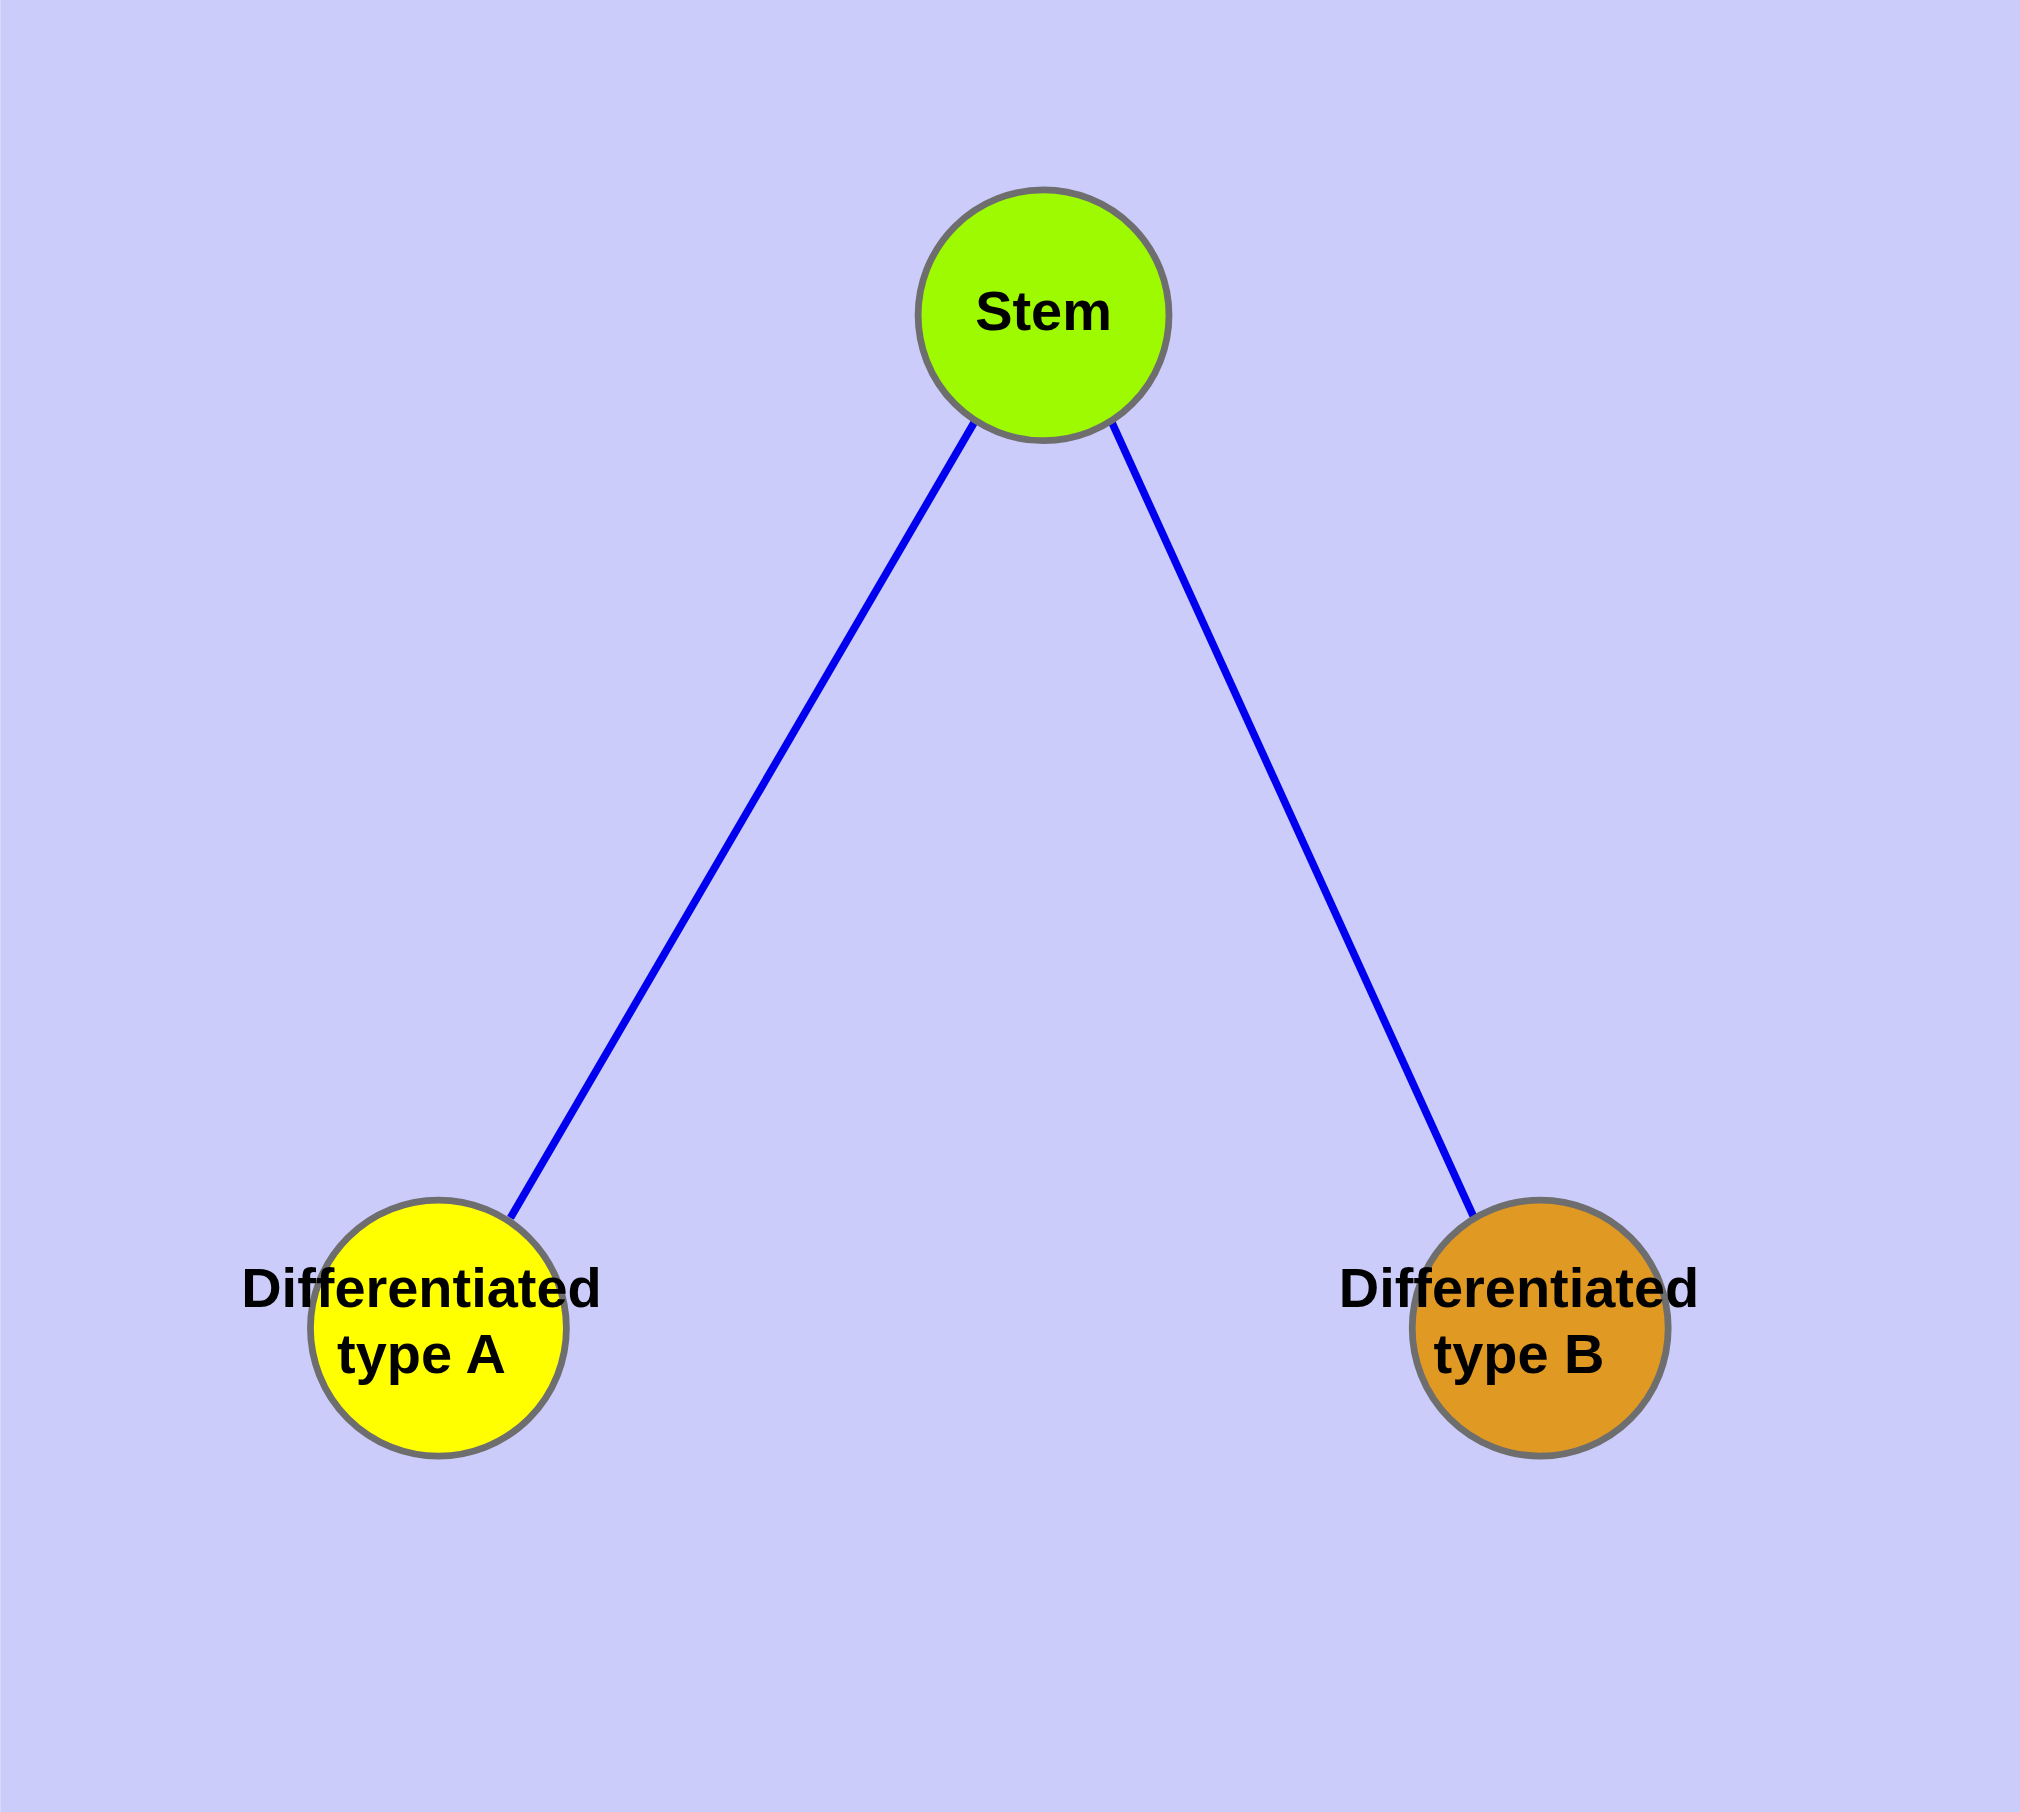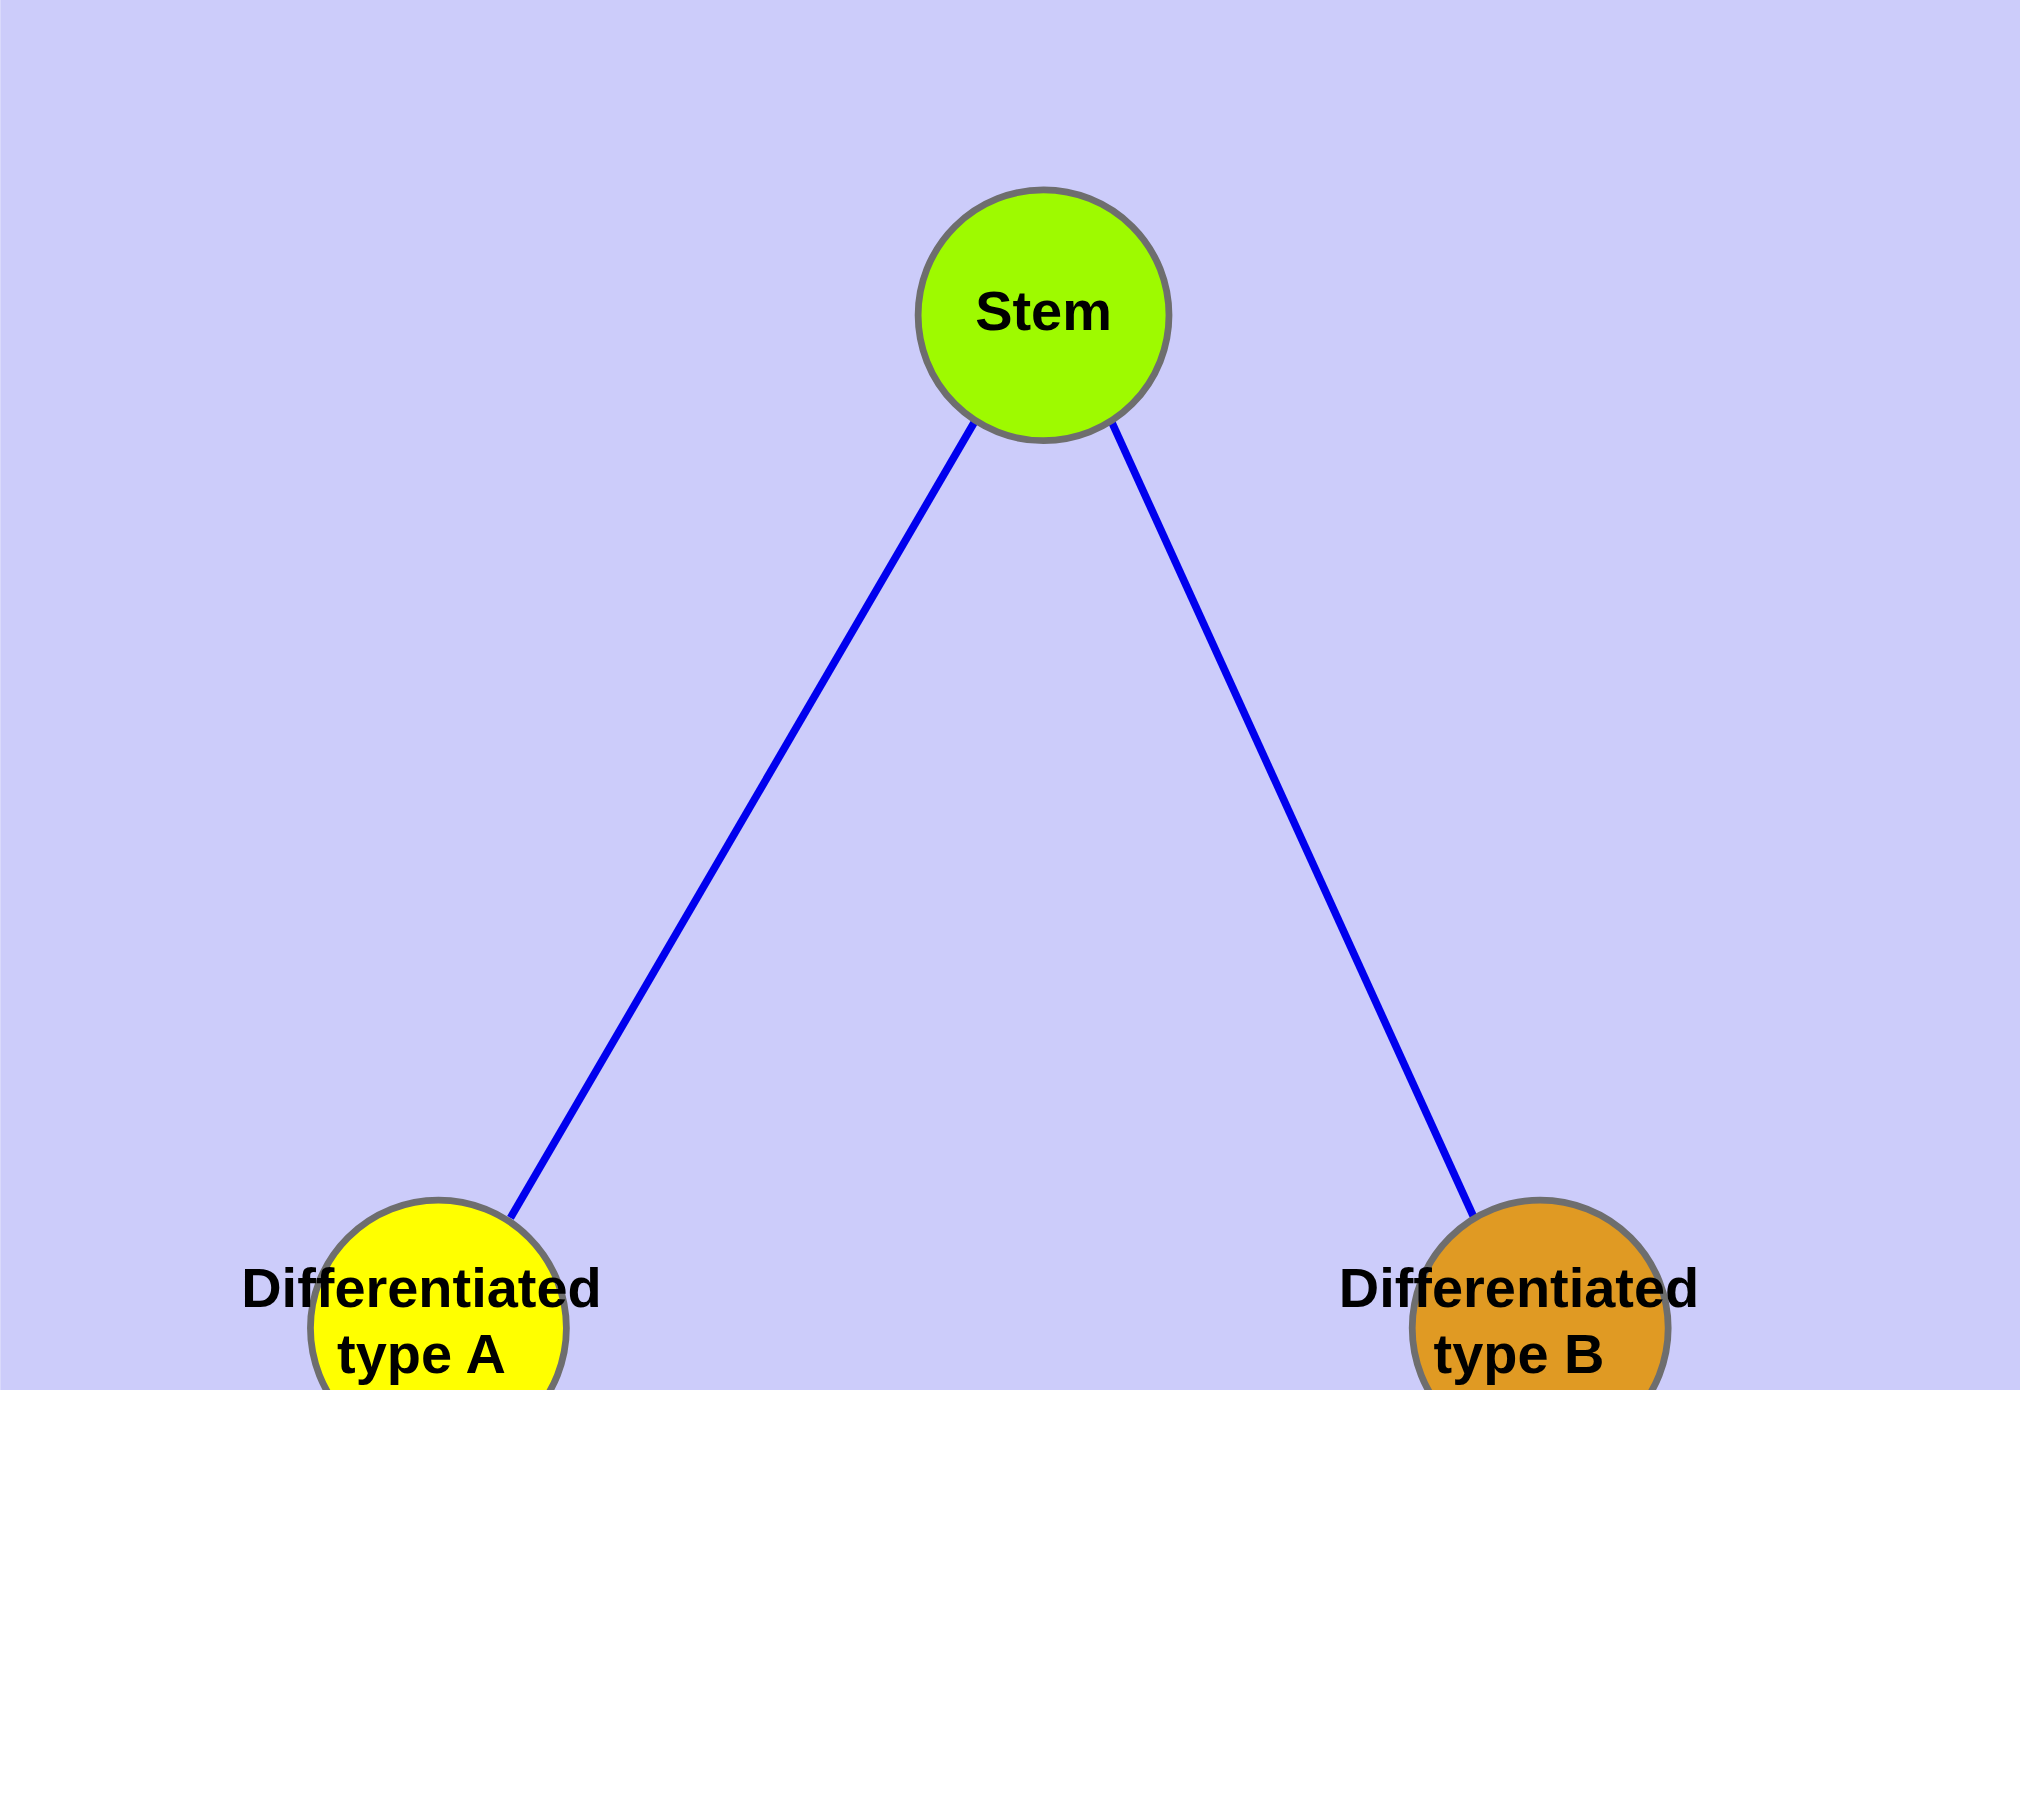--- a/index.html
+++ b/index.html
@@ -31,21 +31,21 @@
     font-weight: bold;
     fill: #000000;
     dominant-baseline: middle;
     text-anchor: middle;
     white-space: pre;
   }
 </style>
 </head>
 <body>
 
-<div id="stage" style="width: 2021px; height: 1390px;">
+<div id="stage" style="width: 2021px; height: 1812px;">
   <svg id="canvas" viewBox="0 0 2384 2138" xmlns="http://www.w3.org/2000/svg" style="width: 2021px; height: 1812px;">
 
     <rect class="graph-bg" id="bg-rect" x="0" y="0" width="2384" height="2138" fill="#ccccfa"></rect>
 
     <g id="edges-layer">
         <line x1="1150" y1="497" x2="602" y2="1437" stroke="#0000ee" stroke-width="9" stroke-linecap="butt" class="edge-line"></line>
         <line x1="1311" y1="497" x2="1739" y2="1437" stroke="#0000ee" stroke-width="9" stroke-linecap="butt" class="edge-line"></line>
       </g>
     <g id="nodes-layer">
         <circle cx="1231" cy="372" r="148" fill="#9efa00" stroke="#6e6e6e" stroke-width="8" class="node-circle"></circle>

